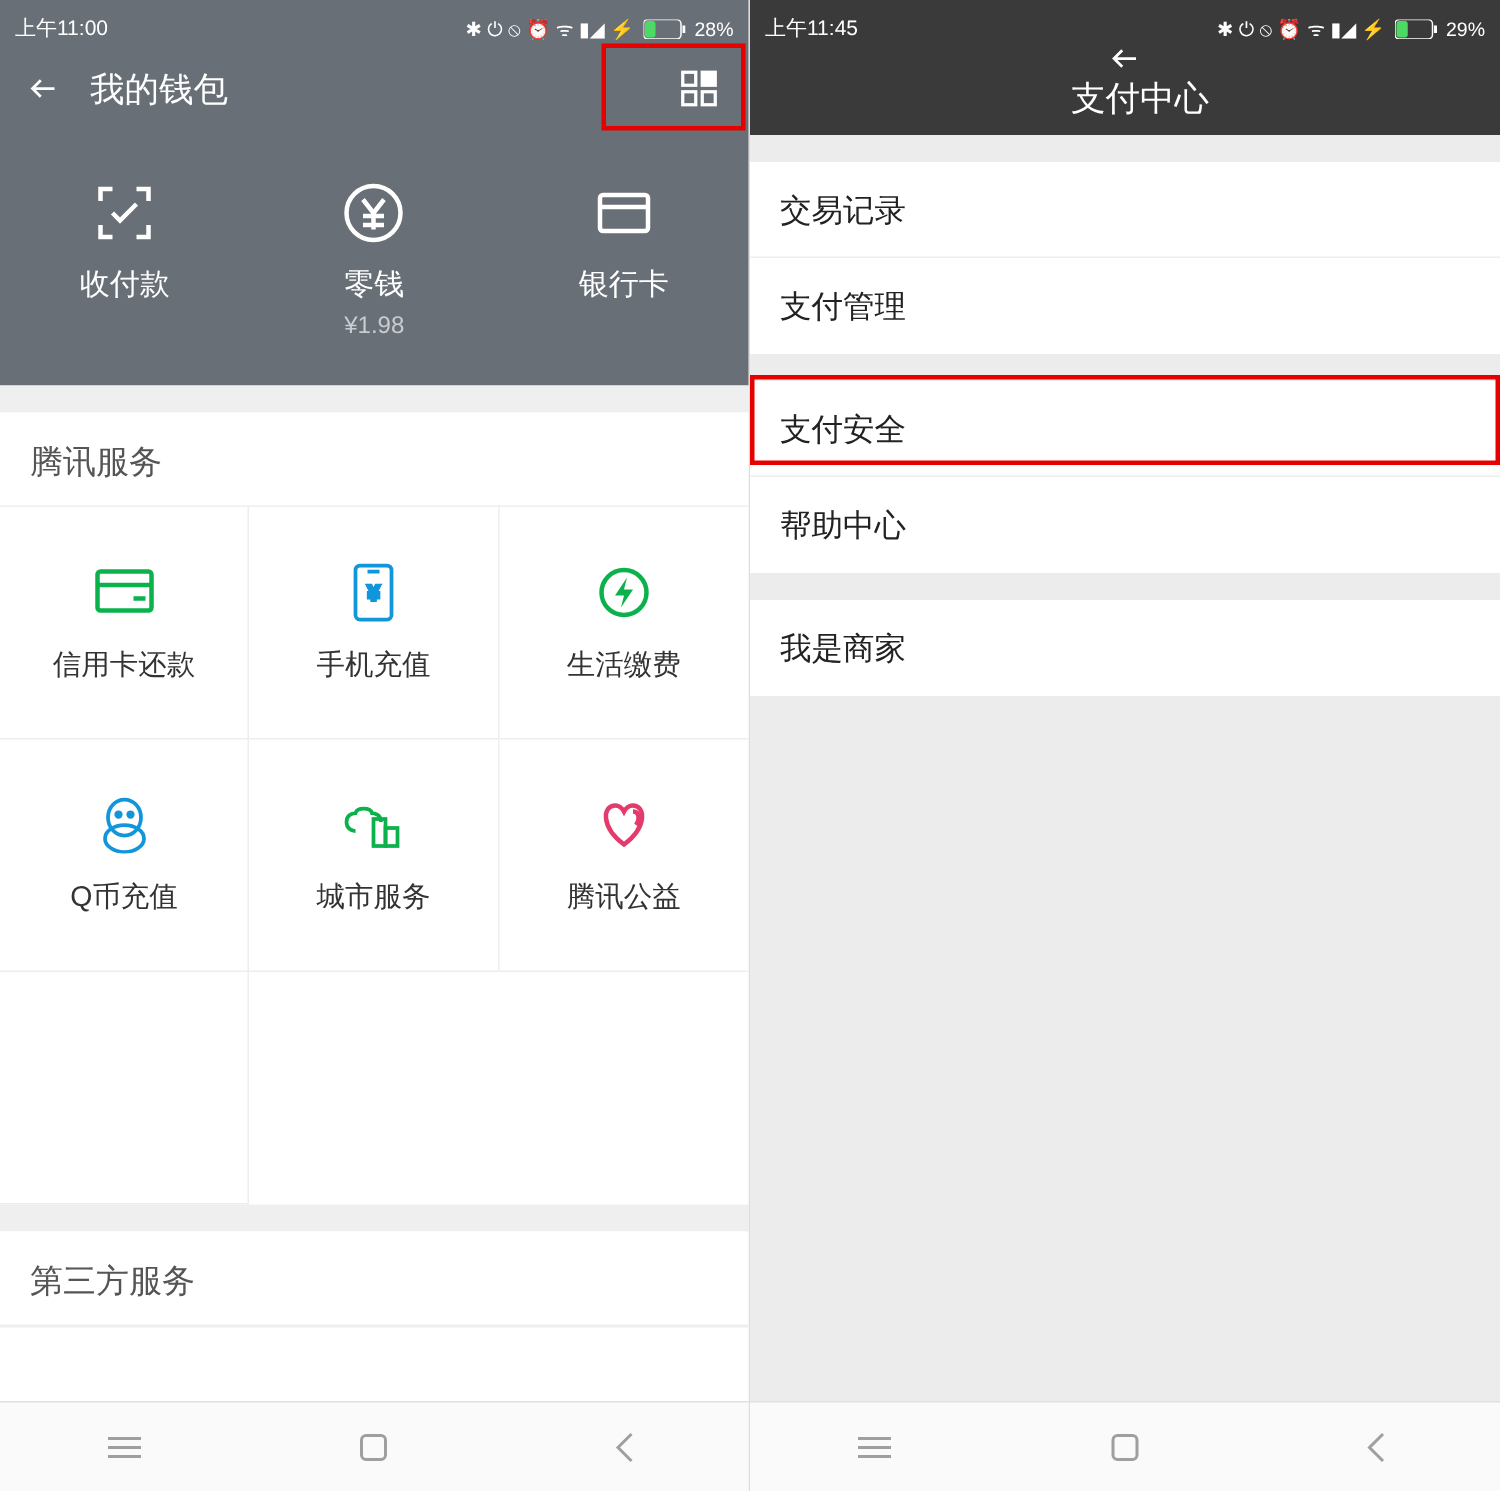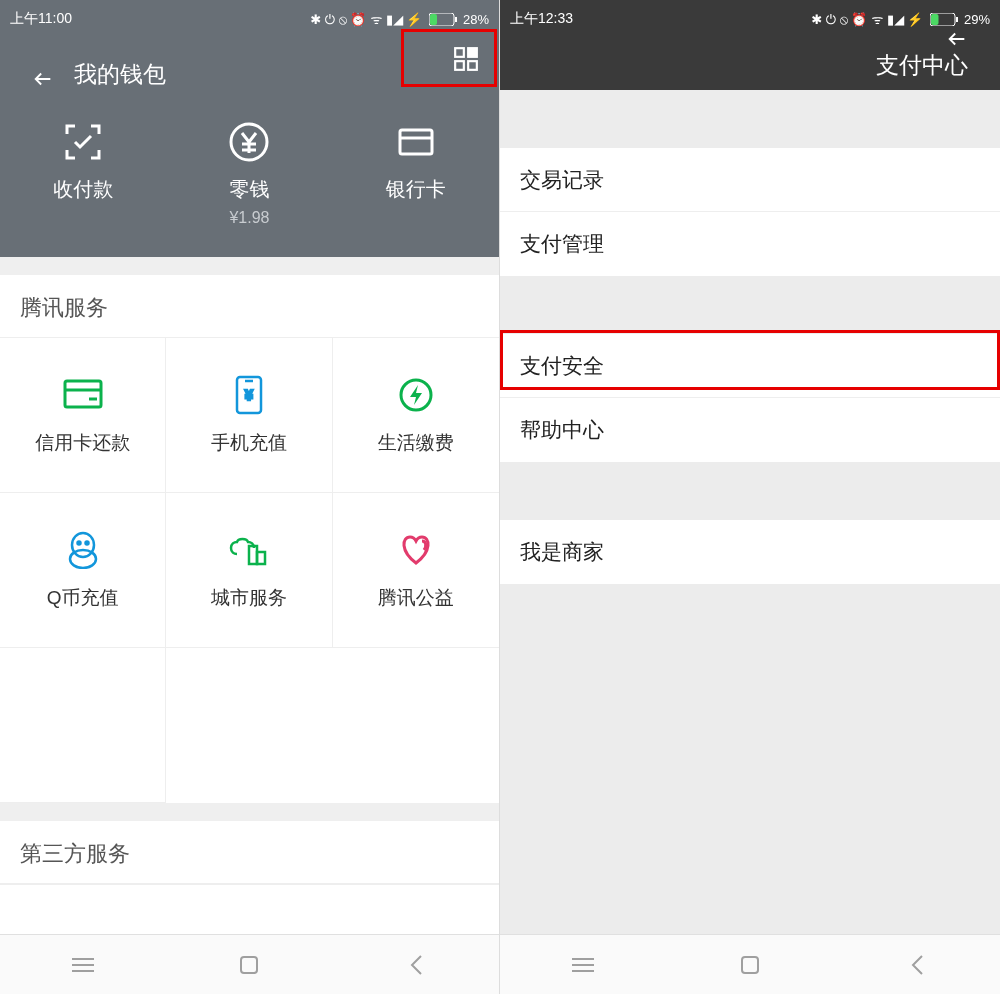--- a/index.html
+++ b/index.html
@@ -42,22 +42,22 @@
     align-items: center;
     gap: 6px;
     font-size: 13px;
   }
   .status-icons { display: flex; gap: 4px; font-size: 13px; }
 
   
   .header {
     height: 62px;
     display: flex;
-    align-items: flex-end;
-    padding: 0 32px;
+    align-items: center;
+    padding: 0 18px;
     color: #fff;
     position: relative;
   }
   .phone-left .header { background: #686f76; }
   .phone-right .header { background: #3a3a3a; flex-direction: column; }
   .header-title { font-size: 23px; margin-left: 20px; font-weight: 400; }
   .back-icon { width: 22px; height: 22px; cursor: pointer; }
   .grid-icon { position: absolute; right: 20px; top: 18px; cursor: pointer; width: 26px; height: 26px; }
 
   
@@ -111,21 +111,21 @@
     justify-content: center;
     cursor: pointer;
   }
   .grid-cell:nth-child(3n) { border-right: 0; }
   .cell-icon { width: 42px; height: 42px; margin-bottom: 14px; display:flex; align-items:center; justify-content:center; }
   .cell-label { font-size: 19px; color: #333; }
 
   
   .list-gap { height: 18px; background: #ececec; }
   .phone-right .content { flex: 1; background: #ececec; }
-  .list-group { background: #fff; margin-top: 40px; }
+  .list-group { background: #fff; }
   .list-row {
     height: 64px;
     display: flex;
     align-items: center;
     padding: 0 20px;
     font-size: 21px;
     color: #222;
     border-bottom: 1px solid #eee;
     background: #fff;
     cursor: pointer;
@@ -286,21 +286,21 @@
         <svg width="14" height="22" viewBox="0 0 14 22" fill="none" stroke="#555" stroke-width="2">
           <path d="M12 2L3 11l9 9"></path>
         </svg>
       </div>
   </div>
 </div>
 
 <div class="phone phone-right">
 
   <div class="status-bar">
-    <span>上午12:33</span>
+    <span>上午11:45</span>
     <span class="status-right">
       <span class="status-icons">✱ ⏻ ⦸ ⏰ ᯤ ▮◢ ⚡</span>
       <svg width="28" height="13" viewBox="0 0 28 13">
           <rect x="0" y="0" width="25" height="13" rx="3" fill="none" stroke="#fff" stroke-width="1"></rect>
           <rect x="1" y="1" width="7.5" height="11" rx="2" fill="#4cd964"></rect>
           <rect x="26" y="4" width="2" height="5" fill="#fff"></rect>
         </svg>
       <span>29%</span>
     </span>
   </div>

